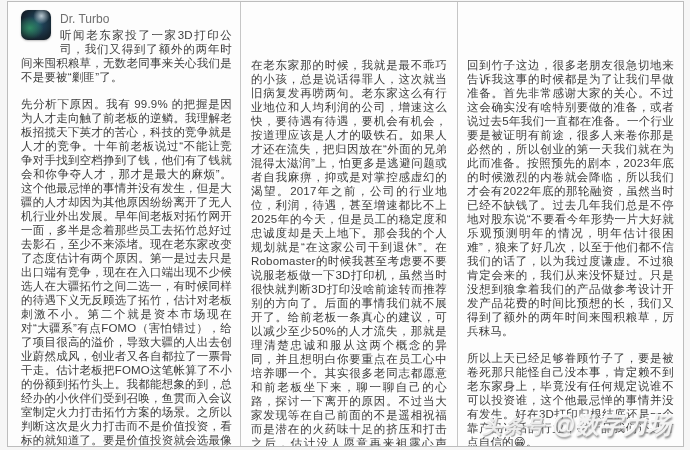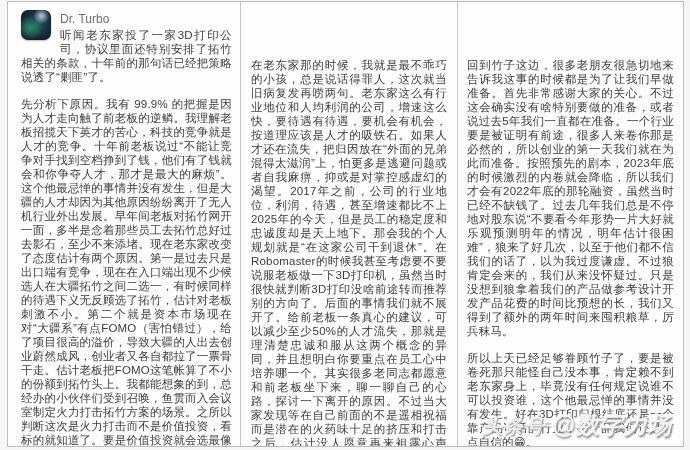--- a/index.html
+++ b/index.html
@@ -73,21 +73,21 @@
 </head>
 <body>
 
 <div class="sheet">
 
   <div class="col col-1">
     <div class="post-header">
       <div class="avatar"></div>
       <div class="author">Dr. Turbo</div>
     </div>
-    <p class="intro">听闻老东家投了一家3D打印公司，协议里面还特别安排了拓竹相关的条款，十年前的那句话已经把策略说透了“剿匪”了。</p>
+    <p class="intro">听闻老东家投了一家3D打印公司，我们又得到了额外的两年时间来囤积粮草，无数老同事来关心我们是不是要被“剿匪”了。</p>
     <p class="body-para">先分析下原因。我有 99.9% 的把握是因为人才走向触了前老板的逆鳞。我理解老板招揽天下英才的苦心，科技的竞争就是人才的竞争。十年前老板说过“不能让竞争对手找到空档挣到了钱，他们有了钱就会和你争夺人才，那才是最大的麻烦”。这个他最忌惮的事情并没有发生，但是大疆的人才却因为其他原因纷纷离开了无人机行业外出发展。早年间老板对拓竹网开一面，多半是念着那些员工去拓竹总好过去影石，至少不来添堵。现在老东家改变了态度估计有两个原因。第一是过去只是出口端有竞争，现在在入口端出现不少候选人在大疆拓竹之间二选一，有时候同样的待遇下义无反顾选了拓竹，估计对老板刺激不小。第二个就是资本市场现在对“大疆系”有点FOMO（害怕错过），给了项目很高的溢价，导致大疆的人出去创业蔚然成风，创业者又各自都拉了一票骨干走。估计老板把FOMO这笔帐算了不小的份额到拓竹头上。我都能想象的到，总经办的小伙伴们受到召唤，鱼贯而入会议室制定火力打击拓竹方案的场景。之所以判断这次是火力打击而不是价值投资，看标的就知道了。要是价值投资就会选最像大疆的有创新能力的公司，要是火力打击就选最卷的公司。十年前的那句话已经把策略说透了，挣不到钱就没法吸引人才，现在只是泛化一下。</p>
   </div>
 
   <div class="col col-2">
     <p>在老东家那的时候，我就是最不乖巧的小孩，总是说话得罪人，这次就当旧病复发再唠两句。老东家这么有行业地位和人均利润的公司，增速这么快，要待遇有待遇，要机会有机会，按道理应该是人才的吸铁石。如果人才还在流失，把归因放在“外面的兄弟混得太滋润”上，怕更多是逃避问题或者自我麻痹，抑或是对掌控感虚幻的渴望。2017年之前，公司的行业地位，利润，待遇，甚至增速都比不上2025年的今天，但是员工的稳定度和忠诚度却是天上地下。那会我的个人规划就是“在这家公司干到退休”。在Robomaster的时候我甚至考虑要不要说服老板做一下3D打印机，虽然当时很快就判断3D打印没啥前途转而推荐别的方向了。后面的事情我们就不展开了。给前老板一条真心的建议，可以减少至少50%的人才流失，那就是理清楚忠诚和服从这两个概念的异同，并且想明白你要重点在员工心中培养哪一个。其实很多老同志都愿意和前老板坐下来，聊一聊自己的心路，探讨一下离开的原因。不过当大家发现等在自己前面的不是遥相祝福而是潜在的火药味十足的挤压和打击之后，估计没人愿意再来袒露心声了。</p>
   </div>
 
   <div class="col col-3">
     <p>回到竹子这边，很多老朋友很急切地来告诉我这事的时候都是为了让我们早做准备。首先非常感谢大家的关心。不过这会确实没有啥特别要做的准备，或者说过去5年我们一直都在准备。一个行业要是被证明有前途，很多人来卷你那是必然的，所以创业的第一天我们就在为此而准备。按照预先的剧本，2023年底的时候激烈的内卷就会降临，所以我们才会有2022年底的那轮融资，虽然当时已经不缺钱了。过去几年我们总是不停地对股东说“不要看今年形势一片大好就乐观预测明年的情况，明年估计很困难”，狼来了好几次，以至于他们都不信我们的话了，以为我过度谦虚。不过狼肯定会来的，我们从来没怀疑过。只是没想到狼拿着我们的产品做参考设计开发产品花费的时间比预想的长，我们又得到了额外的两年时间来囤积粮草，厉兵秣马。</p>
     <p class="body-para">所以上天已经足够眷顾竹子了，要是被卷死那只能怪自己没本事，肯定赖不到老东家身上，毕竟没有任何规定说谁不可以投资谁，这个他最忌惮的事情并没有发生。好在3D打印归根结底还是一个靠产品说话的行业，搞产品我们还是有点自信的😁。</p>

